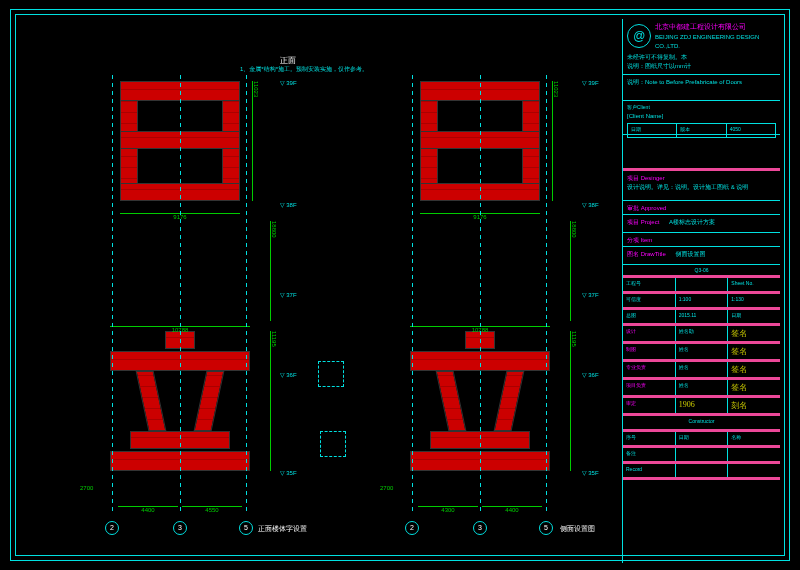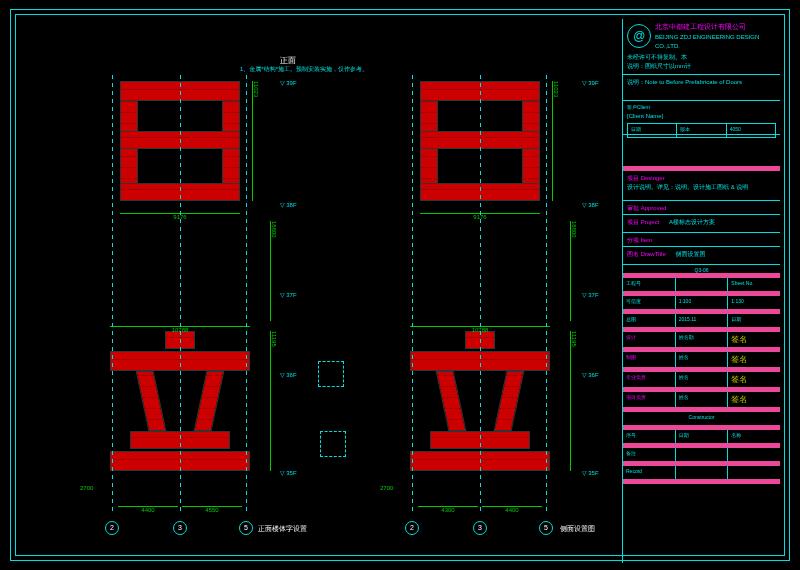--- a/index.html
+++ b/index.html
@@ -50,21 +50,21 @@
 .grid-line{position:absolute;background:#00e0e0}
 
 
 .detail{position:absolute;width:26px;height:26px;border:1px dashed #00e0e0}
 .detail1{top:330px;left:298px}
 .detail2{top:400px;left:300px}
 
 
 .tb-sec{border-bottom:1px solid #00e0e0;padding:3px 4px;color:#00e0e0;font-size:6px;line-height:1.5}
 .logo{width:24px;height:24px;border:1px solid #00e0e0;border-radius:50%;display:inline-flex;align-items:center;justify-content:center;color:#00e0e0;font-size:12px;font-style:italic}
-.tb-row{display:flex;border-bottom:5px solid #ec4899}
+.tb-row{display:flex;border-bottom:3px solid #ec4899}
 .tb-cell{flex:1;border-right:1px solid #00e0e0;padding:2px 3px;color:#00e0e0;font-size:5px;min-height:13px}
 .tb-cell:last-child{border-right:none}
 .mag{color:#f0f}
 .white{color:#fff}
 .sig{color:#cc0;font-family:cursive;font-size:8px}
 </style>
 </head>
 <body>
 
 <div class="frame">
@@ -232,20 +232,25 @@
     <div class="tb-row">
           <div class="tb-cell mag">专业负责</div>
           <div class="tb-cell">姓名</div>
           <div class="tb-cell sig">签名</div>
         </div>
     <div class="tb-row">
           <div class="tb-cell mag">项目负责</div>
           <div class="tb-cell">姓名</div>
           <div class="tb-cell sig">签名</div>
         </div>
+    <div class="tb-row">
+          <div class="tb-cell mag">审定</div>
+          <div class="tb-cell sig">1906</div>
+          <div class="tb-cell sig">刻名</div>
+        </div>
 
     <div class="tb-row">
           <div class="tb-cell" style="text-align:center">Constructor</div>
         </div>
     <div class="tb-row">
           <div class="tb-cell">序号</div>
           <div class="tb-cell">日期</div>
           <div class="tb-cell">名称</div>
         </div>
     <div class="tb-row">

